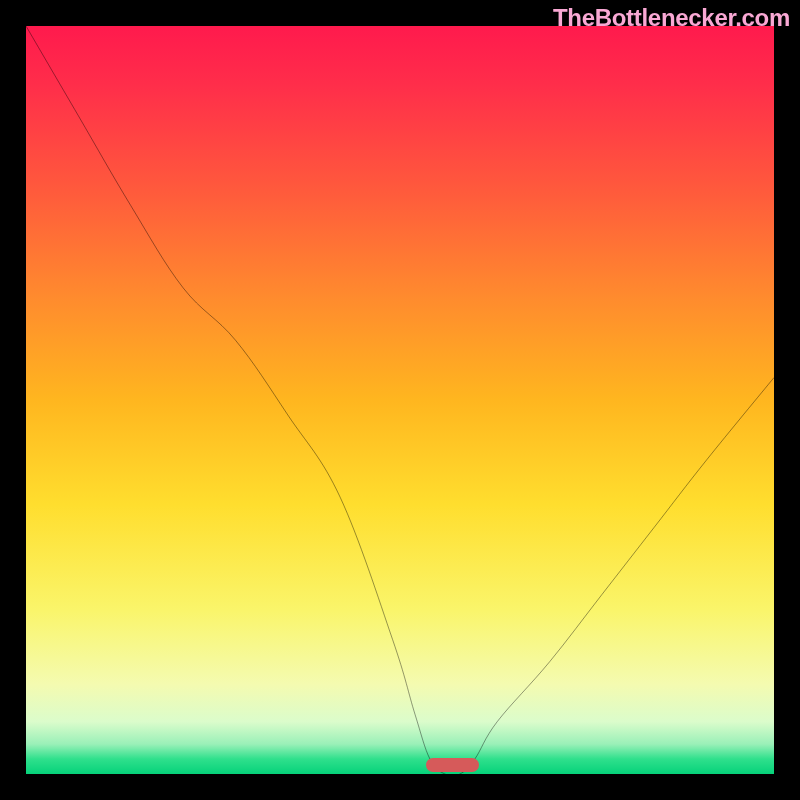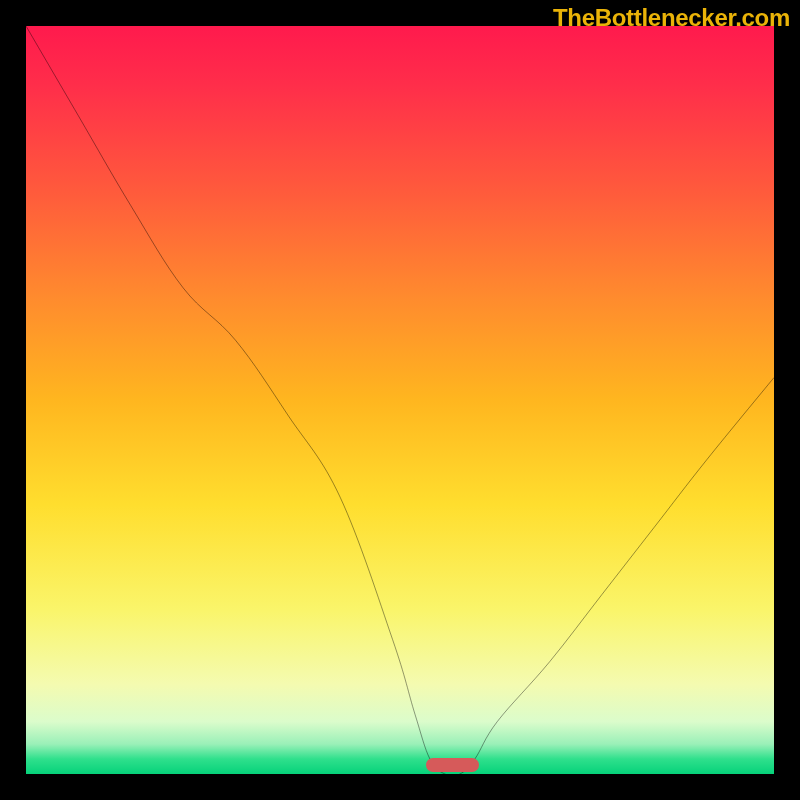--- a/index.html
+++ b/index.html
@@ -61,21 +61,21 @@
     background: #d65a5a;
     border-radius: 8px;
   }
   .watermark {
     position: absolute;
     top: 4px;
     right: 10px;
     font-family: Arial, Helvetica, sans-serif;
     font-size: 24px;
     font-weight: 600;
-    color: #eab308;
+    color: #f9a8d4;
     letter-spacing: -0.3px;
   }
 </style>
 </head>
 <body>
 
 <div class="frame">
   <div class="plot">
     <div class="gradient"></div>
     <svg class="curve" viewBox="0 0 100 100" preserveAspectRatio="none">

